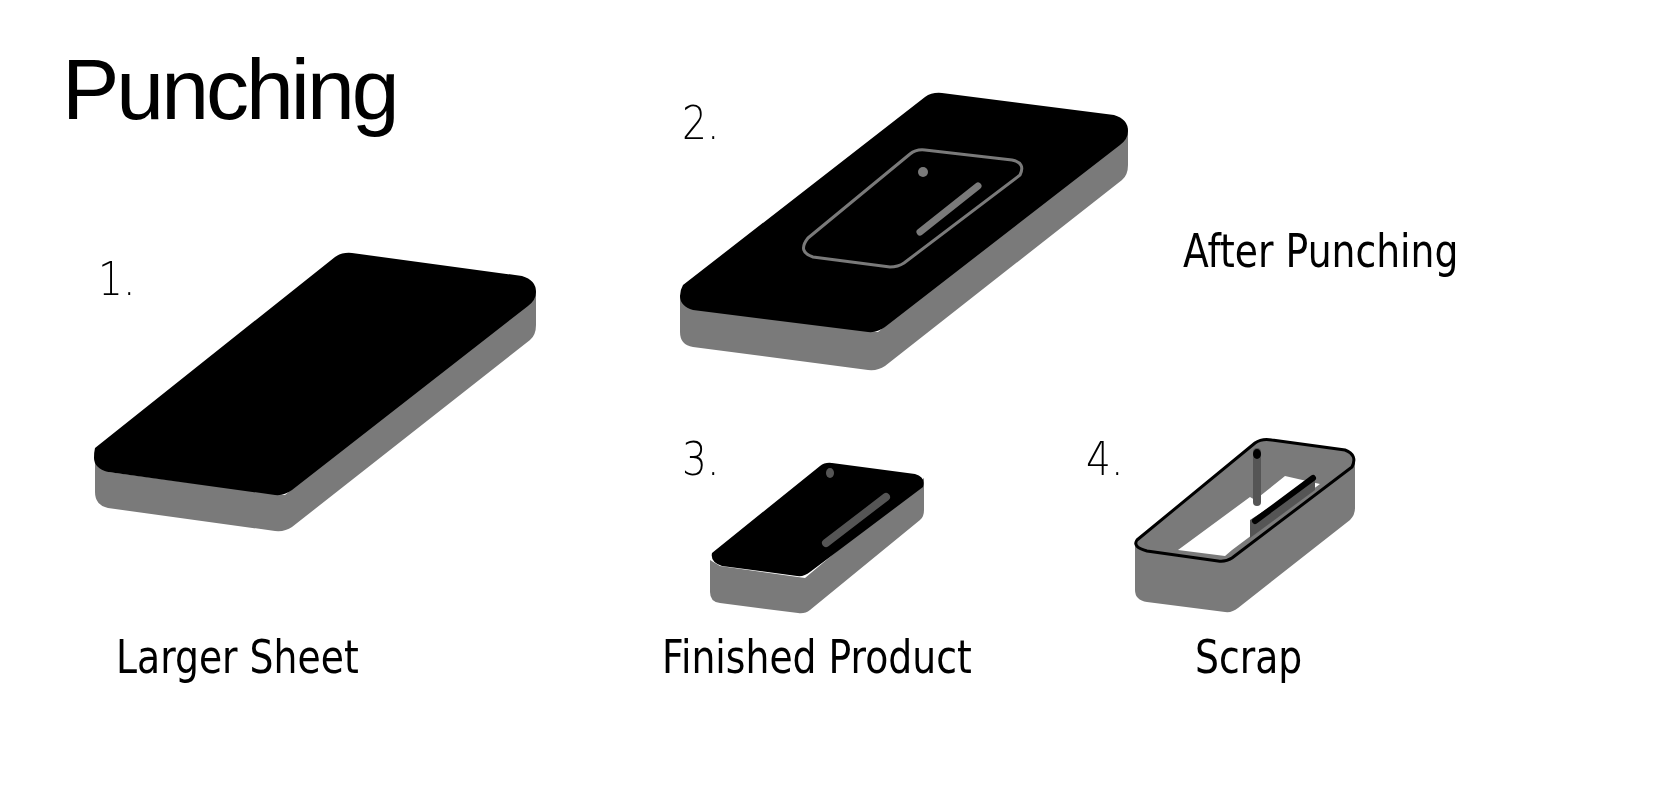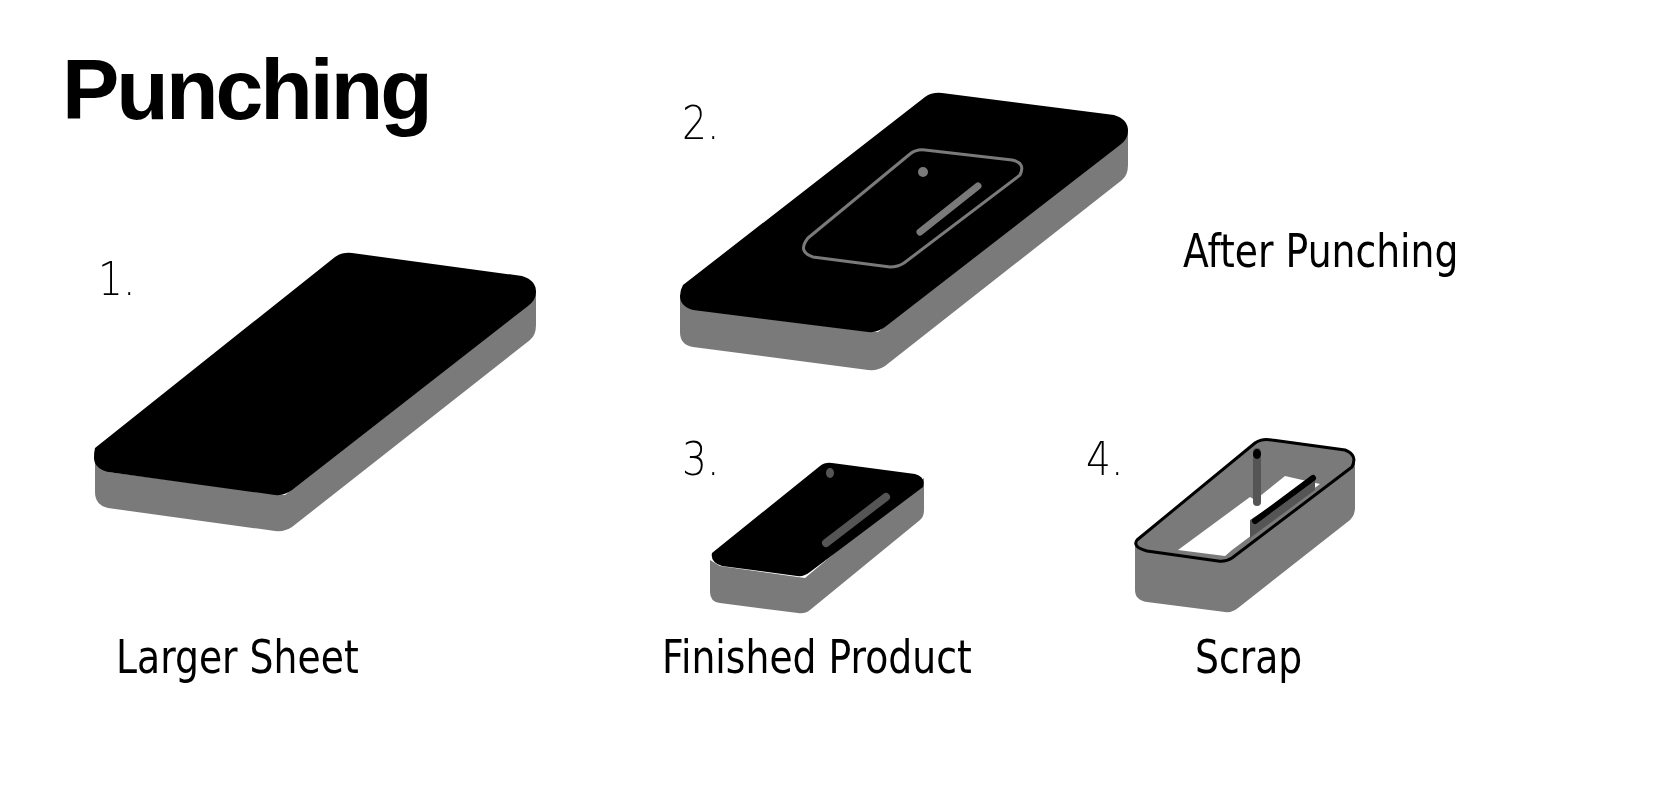--- a/index.html
+++ b/index.html
@@ -1,17 +1,17 @@
 <!DOCTYPE html>
 <html><head>
 <meta charset="utf-8">
 <style>
   html, body { margin:0; padding:0; background:#ffffff; }
   body { width:1680px; height:800px; position:relative; overflow:hidden; font-family:"DejaVu Sans", sans-serif; }
-  .title { position:absolute; left:62px; top:40px; font-family:"Liberation Sans", sans-serif; font-weight:bold; font-size:86px; letter-spacing:-3px; color:#000; }
+  .title { position:absolute; left:62px; top:40px; font-family:"Liberation Sans", sans-serif; font-weight:normal; font-size:86px; letter-spacing:-3px; color:#000; }
   .num { position:absolute; font-family:"DejaVu Sans", sans-serif; font-size:46px; font-weight:300; color:#000; transform:scaleX(0.85); transform-origin:left top; }
   .label { position:absolute; font-family:"DejaVu Sans", sans-serif; font-size:46px; color:#000; transform:scaleX(0.82); transform-origin:left top; white-space:nowrap; }
   svg { position:absolute; left:0; top:0; }
 </style>
 </head>
 <body>
 
 <div class="title">Punching</div>
 
 <div class="num" style="left:98px; top:252px;">1.</div>

